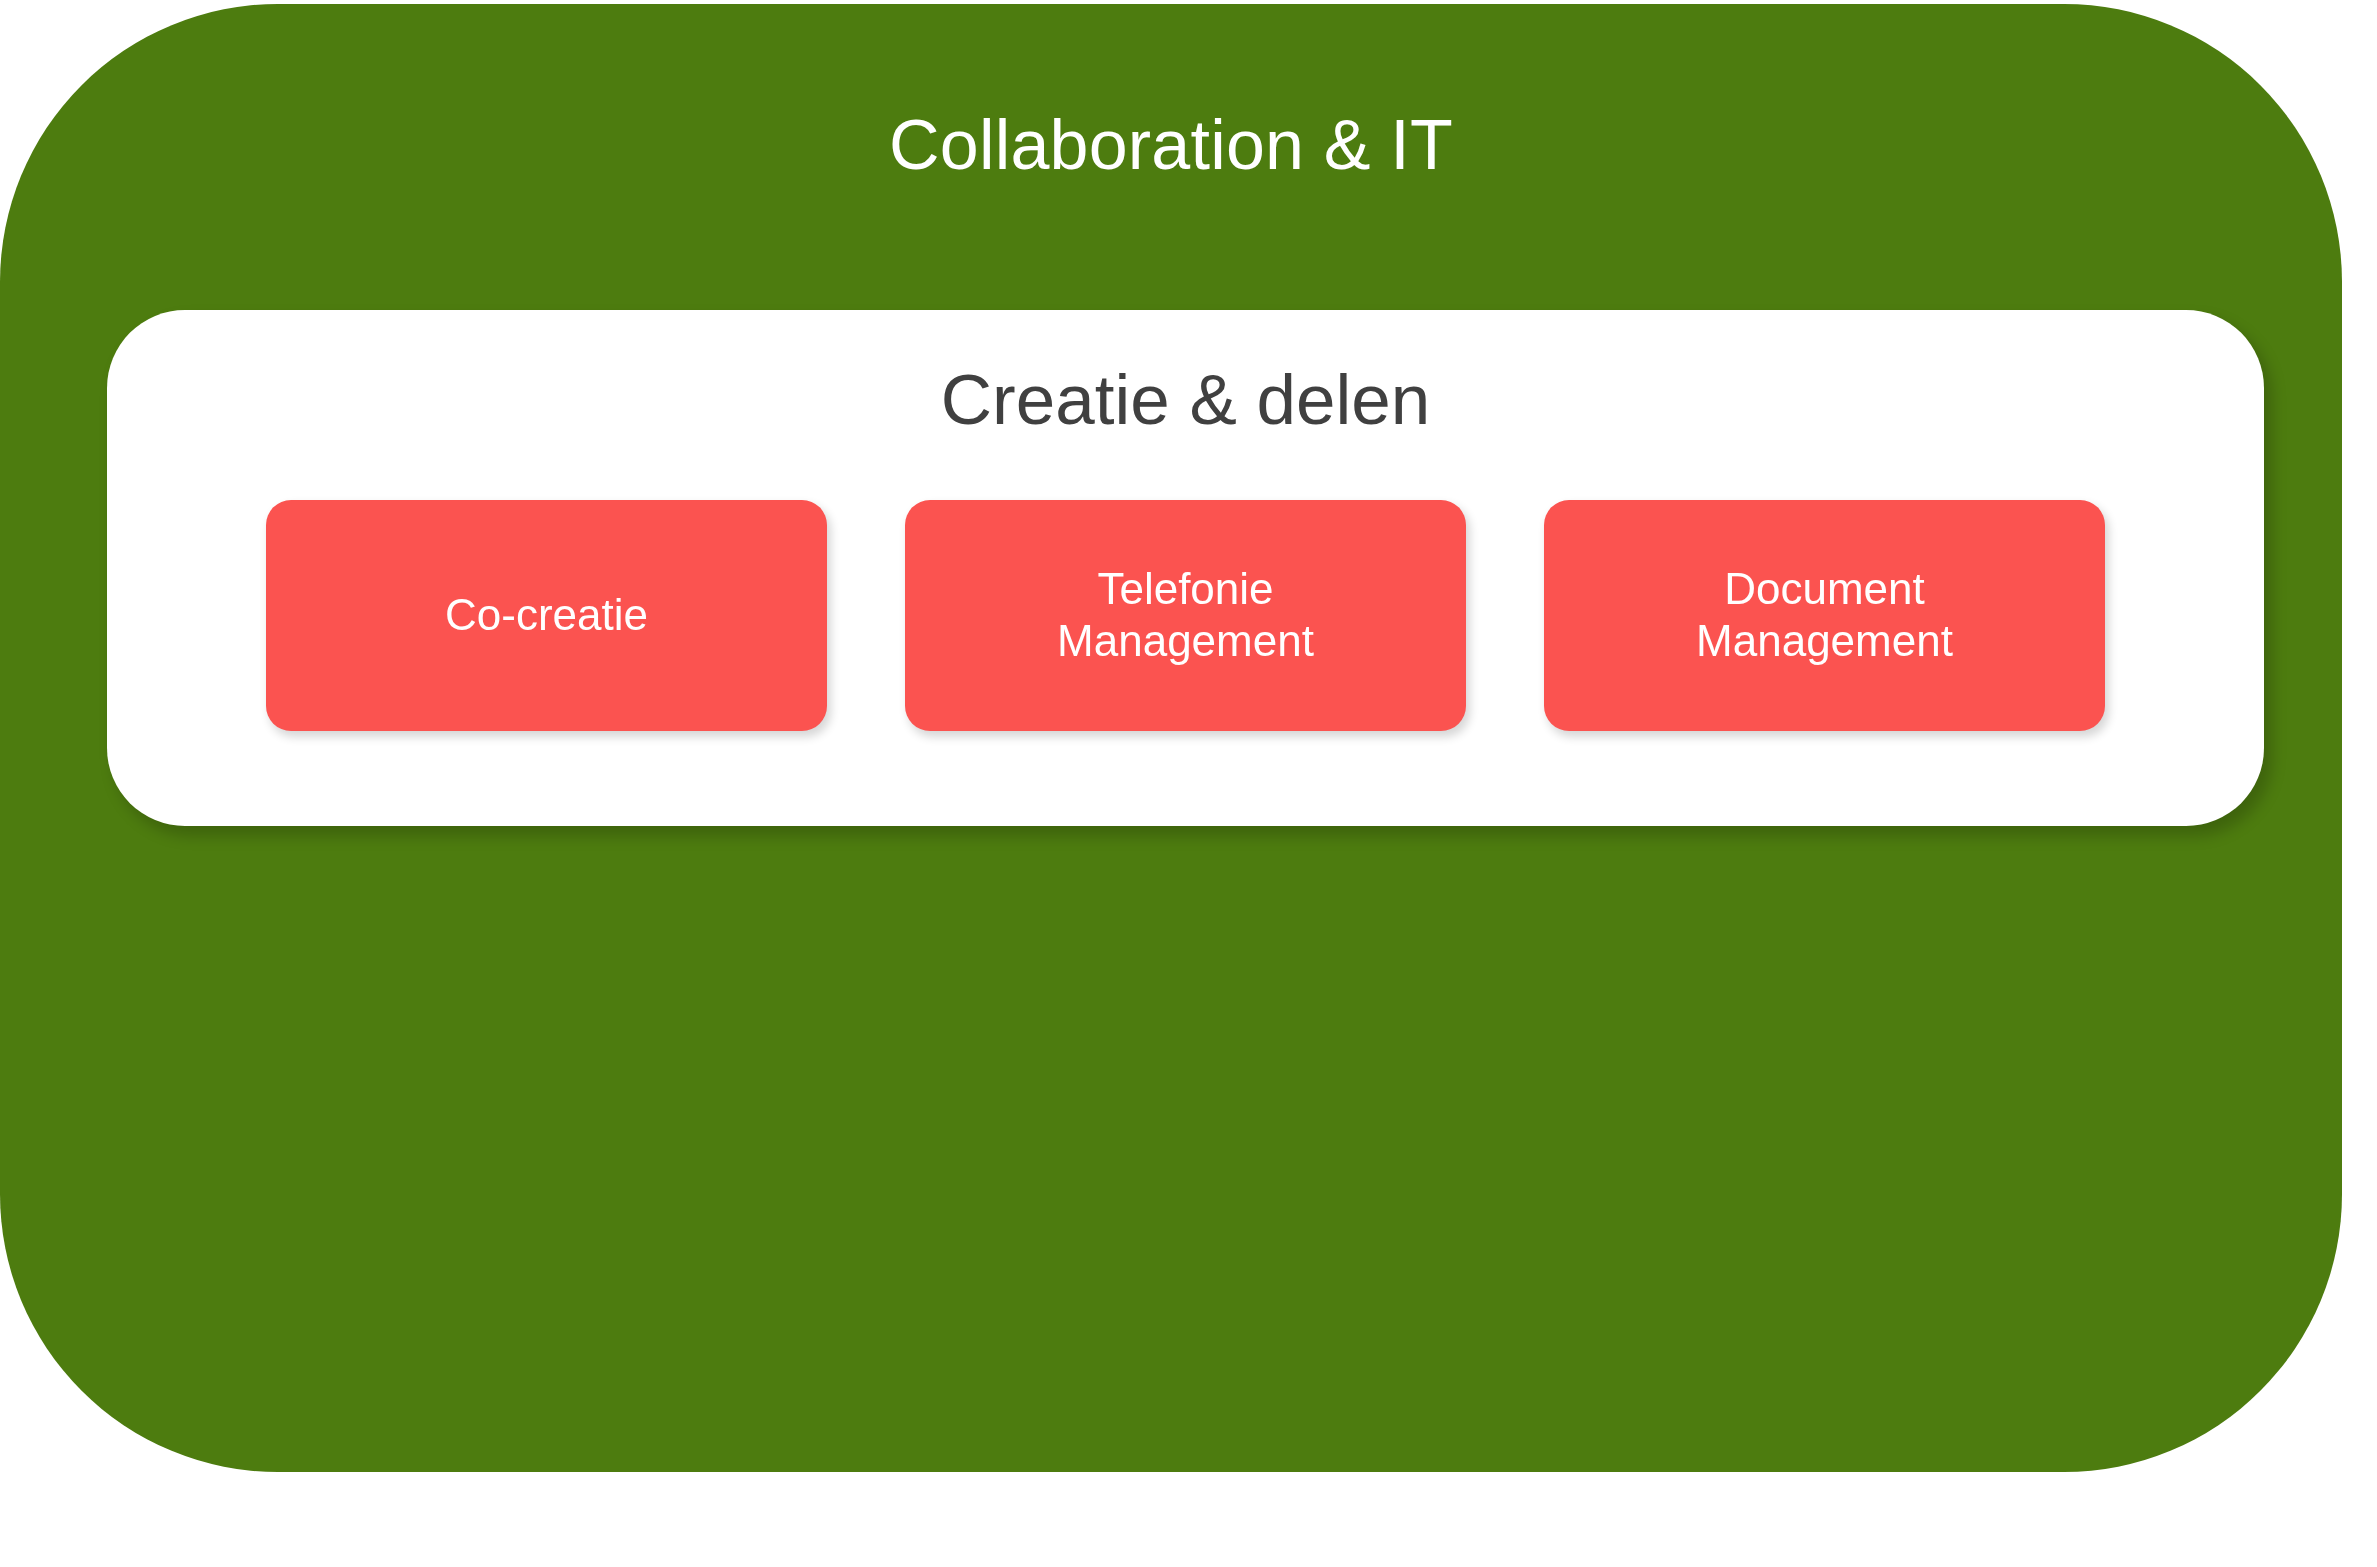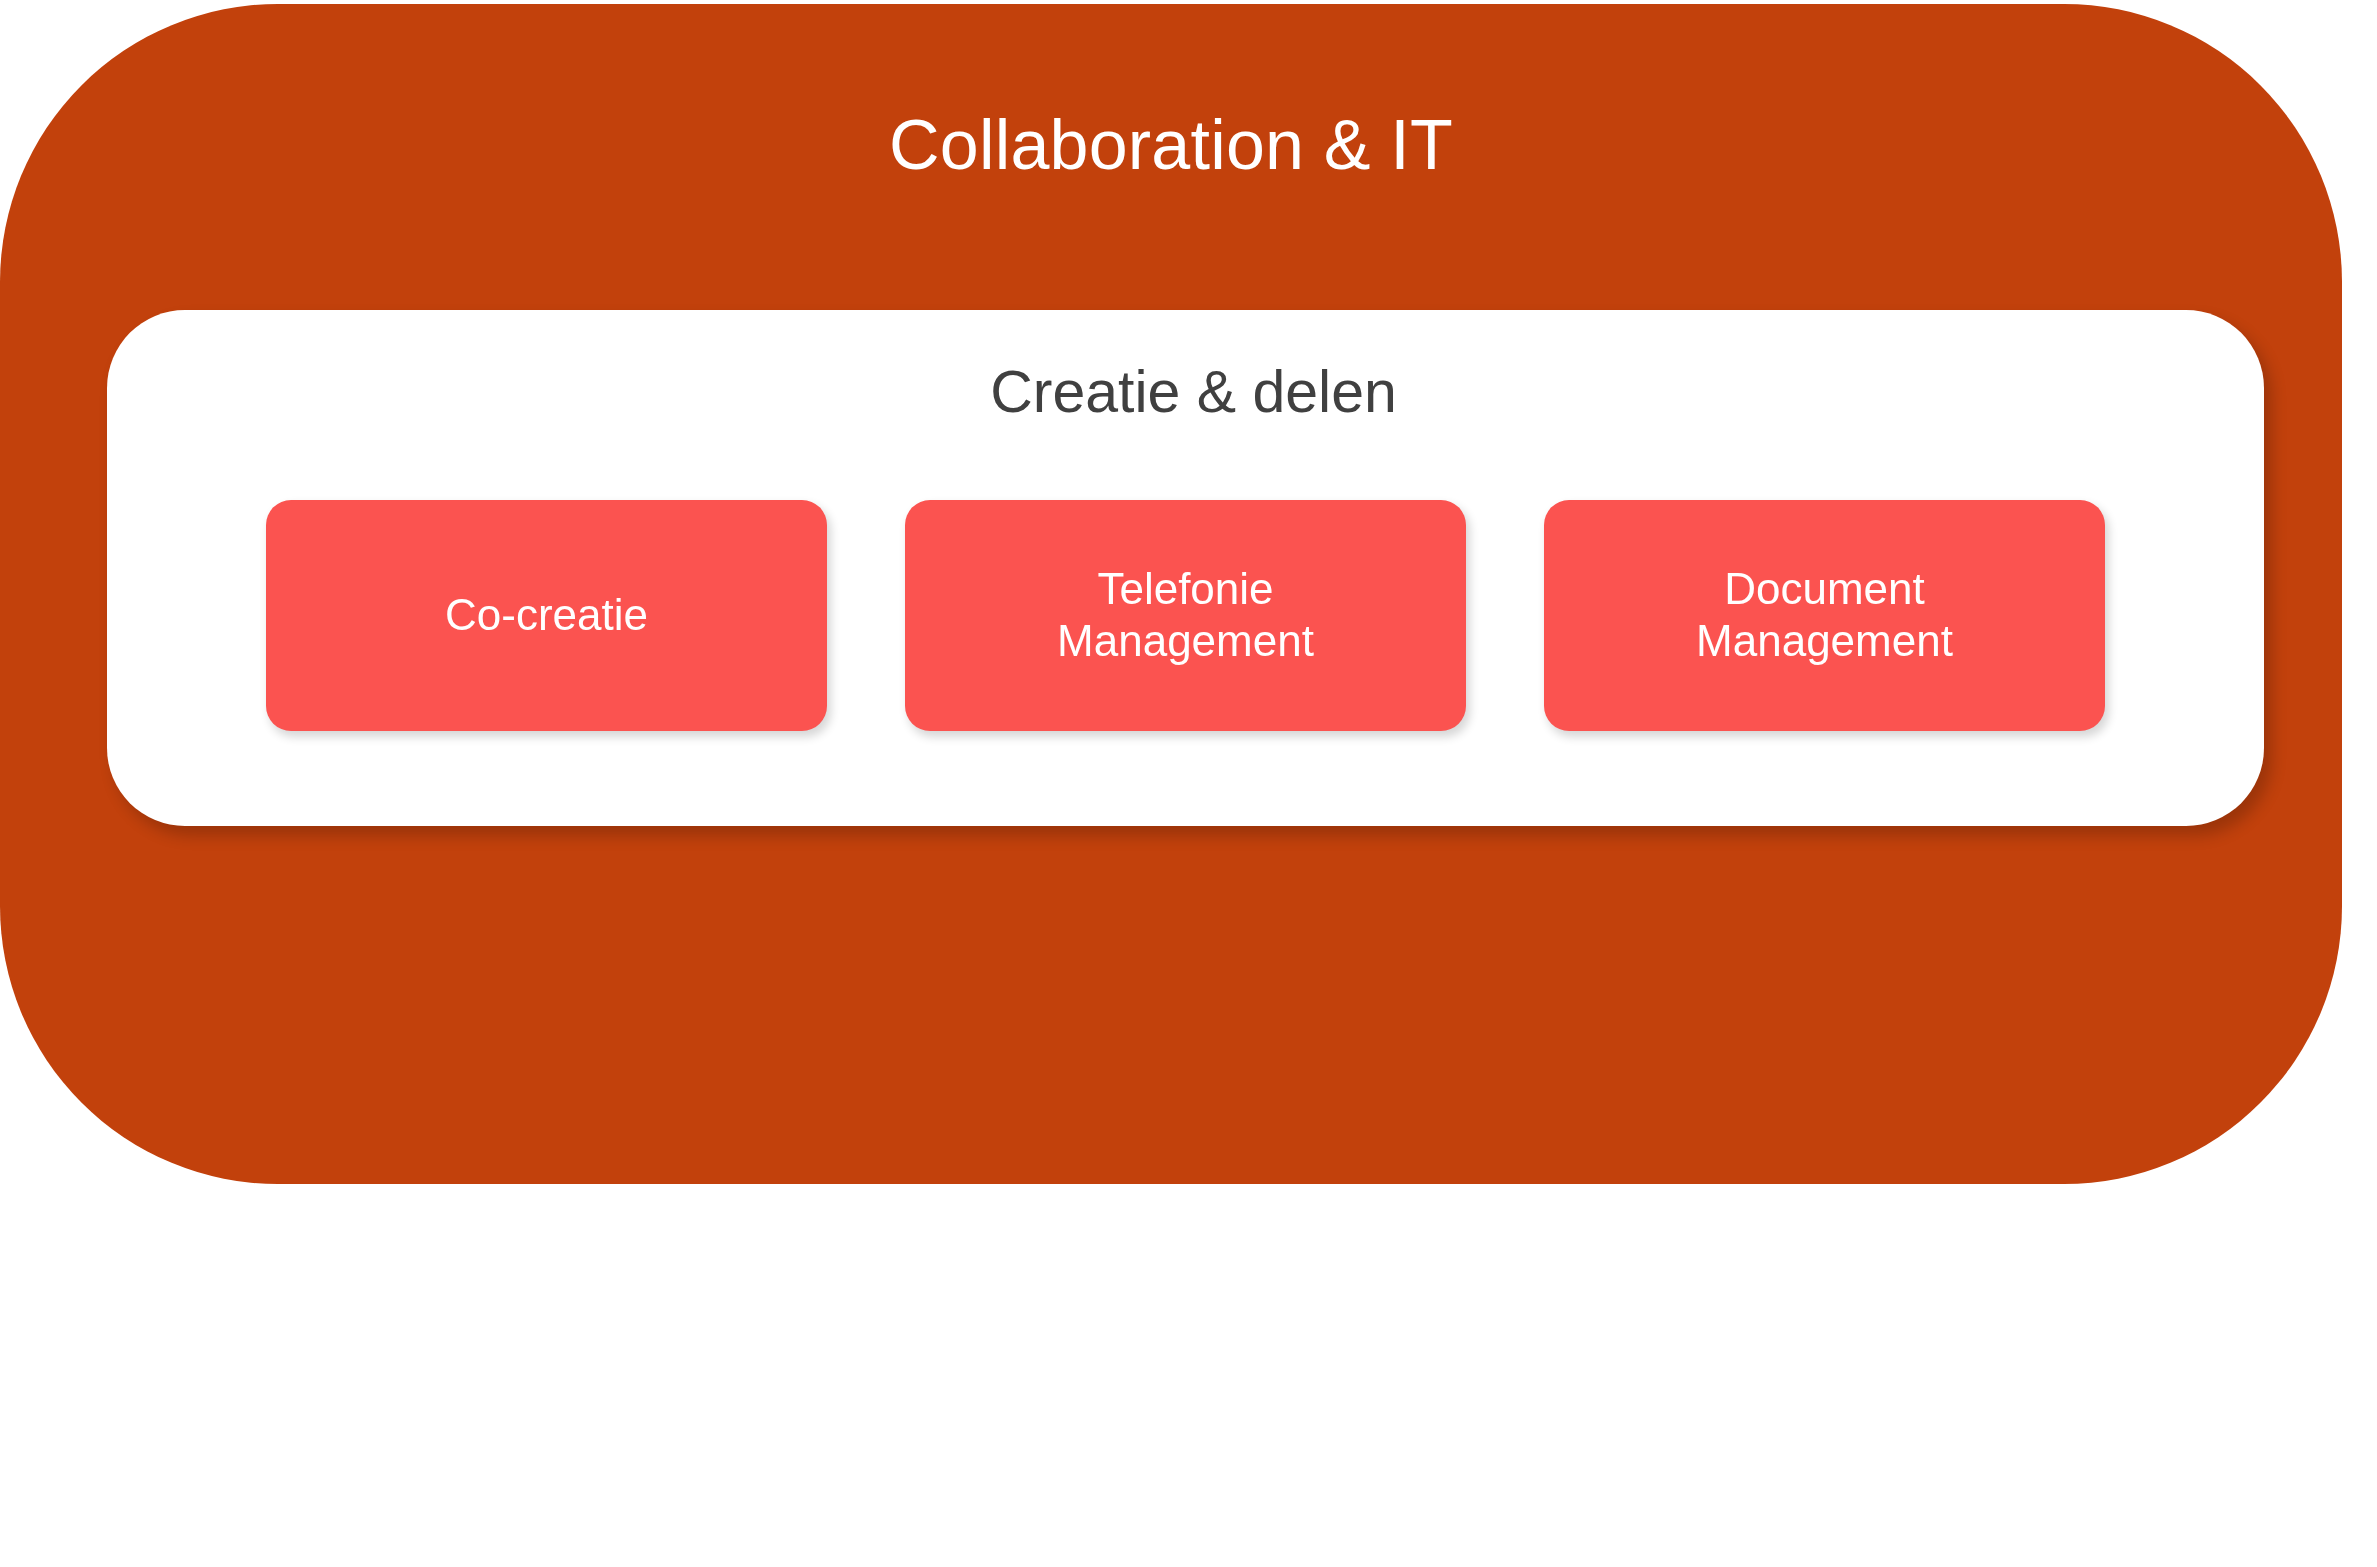--- a/index.html
+++ b/index.html
@@ -22,22 +22,22 @@
     top: 0px;
     width: 2378px;
     height: 1567px;
   }
 
   .outer-card {
     position: absolute;
     left: 0px;
     top: 3.8px;
     width: 2342px;
-    height: 1180px;
-    background: #c2410c;
+    height: 1468px;
+    background: #4d7c0f;
     border-radius: 278px;
     box-sizing: border-box;
   }
 
   .outer-title {
     position: absolute;
     left: 0px;
     top: 103px;
     width: 2342px;
     text-align: center;
@@ -67,26 +67,26 @@
 
   #panel-basis {
     left: 124px;
     top: 910px;
     width: 2140px;
     height: 518px;
   }
 
   .group-title {
     position: absolute;
-    left: 8px;
+    left: 0;
     top: 49px;
     width: 100%;
     text-align: center;
     color: #404040;
-    font-size: 59px;
+    font-size: 71px;
     font-weight: 400;
     line-height: 1.15;
     white-space: nowrap;
   }
 
   
   .items-row {
     position: absolute;
     left: 0;
     width: 100%;

